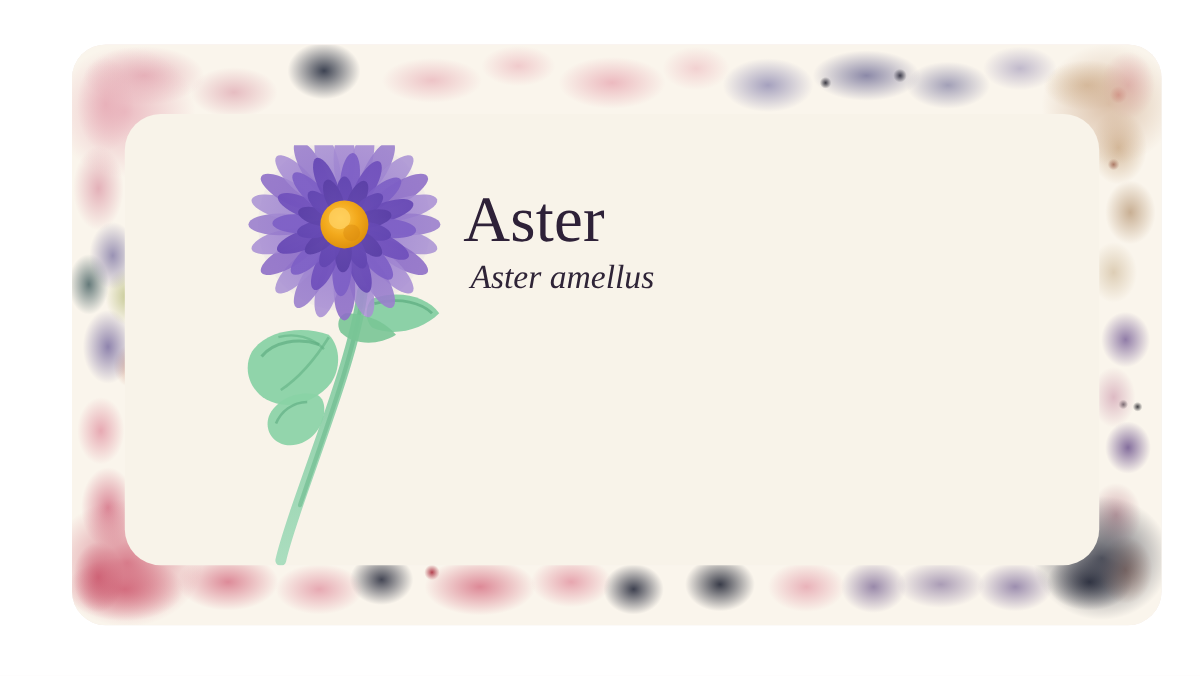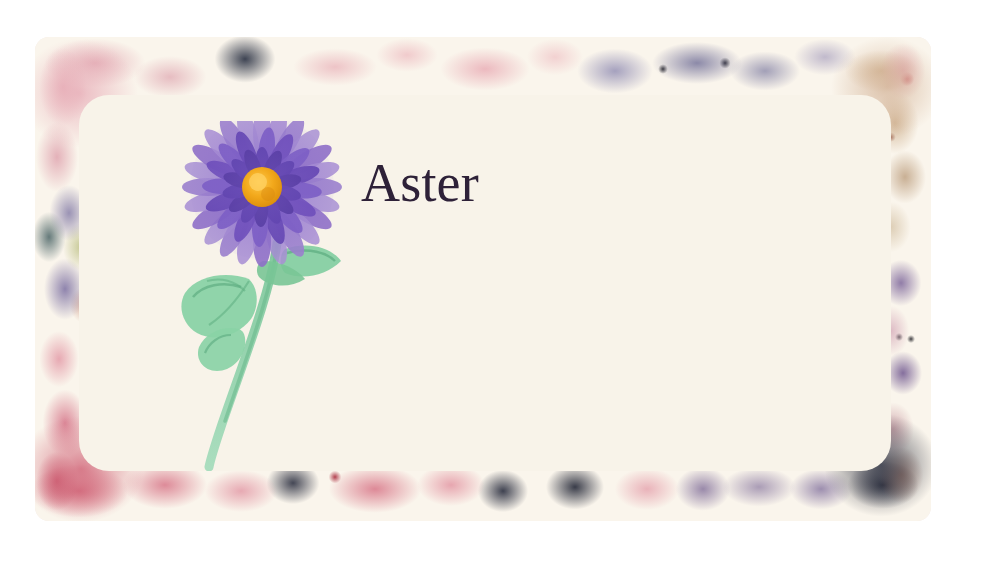--- a/index.html
+++ b/index.html
@@ -18,27 +18,28 @@
   #canvas {
     position: relative;
     width: 1000px;
     height: 563px;
     background: #ffffff;
   }
 
   
   #card {
     position: absolute;
-    left: 35px;
+    left: 60px;
     top: 37px;
     width: 896px;
     height: 484px;
-    border-radius: 14px;
+    border-radius: 28px;
     overflow: hidden;
     background: #f3e9e6;
+    padding-left: 12px;
   }
 
   
   .wash {
     position: absolute;
     pointer-events: none;
   }
 
   
   #card .paper-base {
@@ -316,16 +317,17 @@
 
           <circle cx="0" cy="0" r="20" fill="url(#gCore)"></circle>
           <circle cx="-4" cy="-5" r="9" fill="#ffd263" opacity=".75"></circle>
           <circle cx="6" cy="7" r="7" fill="#d98a10" opacity=".45"></circle>
         </g>
       </svg>
     </div>
 
     <div id="textblock">
       <div id="common-name">Aster</div>
+      <div id="latin-name">Aster amellus</div>
     </div>
 
   </div>
 </div>
 
 </body></html>

